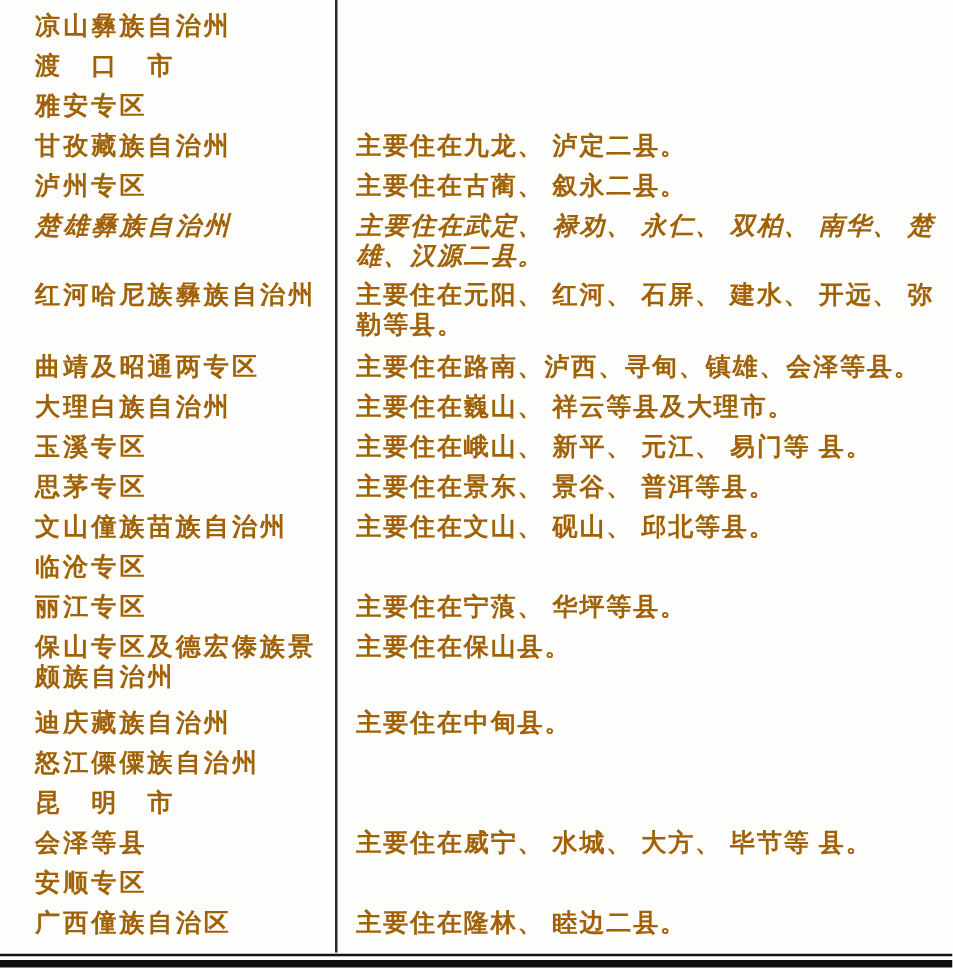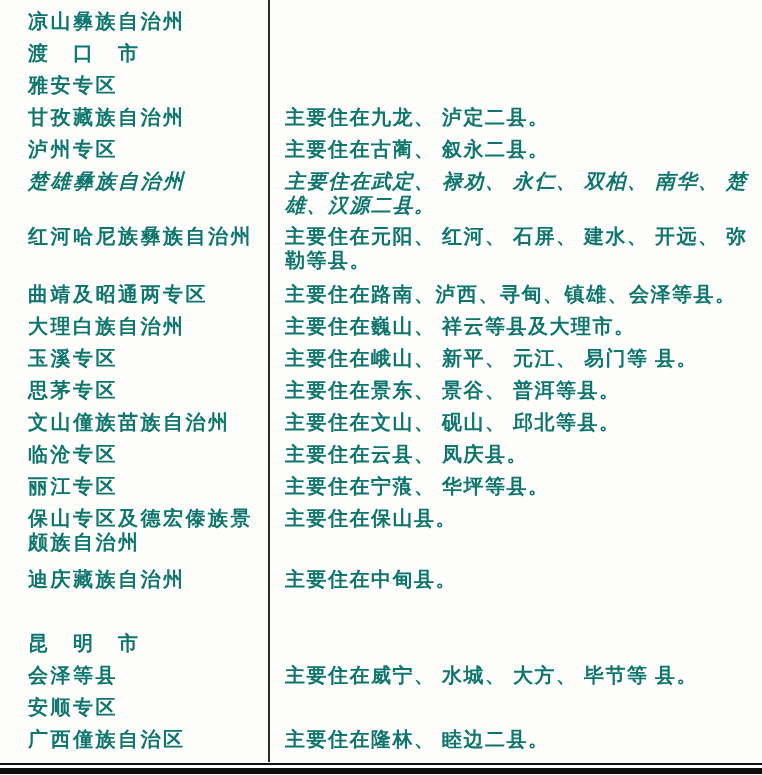--- a/index.html
+++ b/index.html
@@ -6,21 +6,21 @@
   body {
     background: #ffffff;
     font-family: "Liberation Serif", "DejaVu Serif", serif;
   }
   .page {
     position: relative;
     width: 762px;
     height: 775px;
     background: #fdfdfb;
     overflow: hidden;
-    color: #0f766e;
+    color: #a16207;
   }
   .table {
     position: absolute;
     top: 4px;
     left: 0;
     right: 0;
   }
   .row {
     display: flex;
     align-items: flex-start;
@@ -137,39 +137,39 @@
       <div class="cell-right">主要住在景东、 景谷、 普洱等县。</div>
     </div>
 
     <div class="row">
       <div class="cell-left">文山僮族苗族自治州</div>
       <div class="cell-right">主要住在文山、 砚山、 邱北等县。</div>
     </div>
 
     <div class="row">
       <div class="cell-left">临沧专区</div>
-      <div class="cell-right">主要住在云县、 凤庆县。</div>
     </div>
 
     <div class="row">
       <div class="cell-left">丽江专区</div>
       <div class="cell-right">主要住在宁蒗、 华坪等县。</div>
     </div>
 
     <div class="row tall-left">
       <div class="cell-left">保山专区及德宏傣族景颇族自治州</div>
       <div class="cell-right">主要住在保山县。</div>
     </div>
 
     <div class="row">
       <div class="cell-left">迪庆藏族自治州</div>
       <div class="cell-right">主要住在中甸县。</div>
     </div>
 
     <div class="row">
+      <div class="cell-left">怒江傈僳族自治州</div>
     </div>
 
     <div class="row">
       <div class="cell-left">昆　明　市</div>
       <div class="cell-right"></div>
     </div>
 
     <div class="row">
       <div class="cell-left">会泽等县</div>
       <div class="cell-right">主要住在威宁、 水城、 大方、 毕节等 县。</div>

